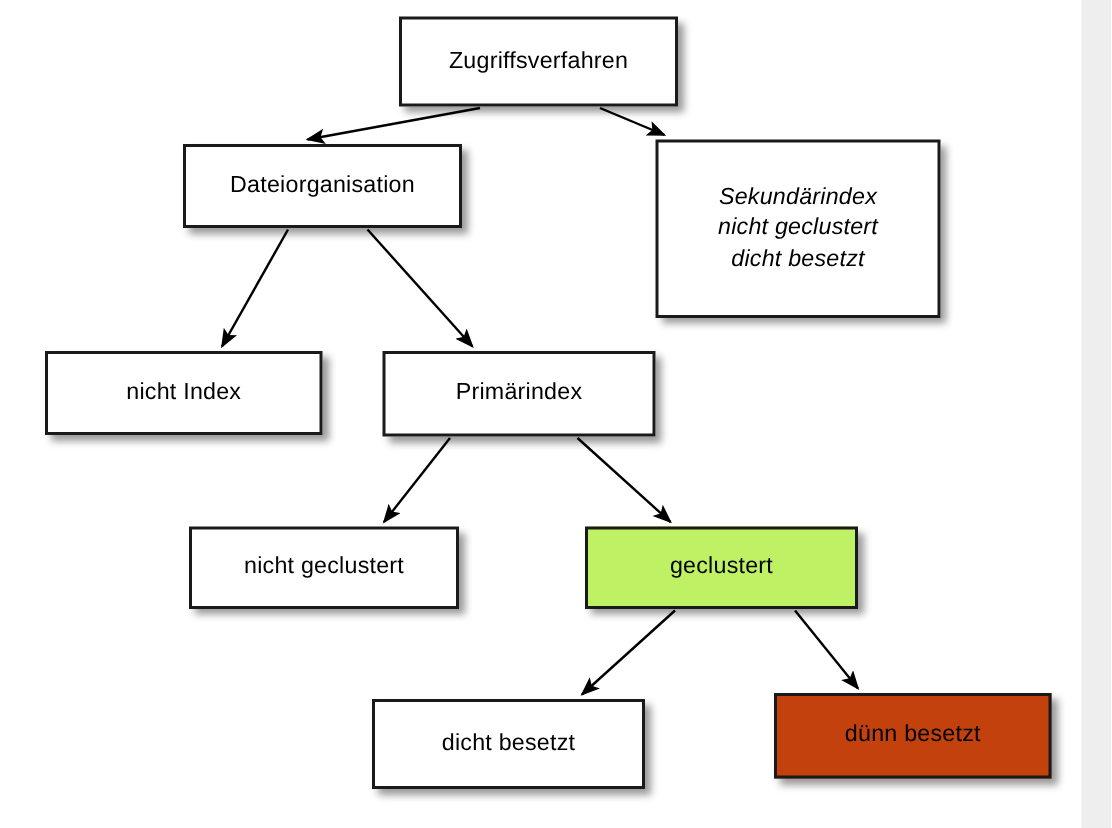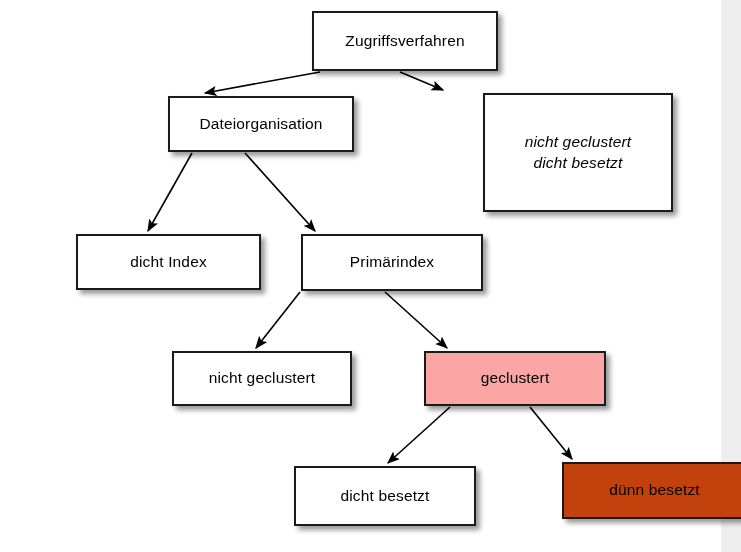--- a/index.html
+++ b/index.html
@@ -38,21 +38,20 @@
     box-shadow: 4px 4px 5px rgba(0,0,0,0.40);
     display: flex;
     align-items: center;
     justify-content: center;
     text-align: center;
     color: #000000;
     font-size: 15.5px;
     line-height: 1.33;
     letter-spacing: 0.15px;
     z-index: 2;
-    margin-left: 46px;
   }
   .node .lines {
     width: 100%;
     padding: 0 4px;
   }
   .node .line-italic {
     font-style: italic;
   }
 </style>
 </head>
@@ -86,40 +85,41 @@
           <div>Zugriffsverfahren</div>
         </div>
       </div>
       <div class="node" style="left: 122px; top: 96px; width: 186px; height: 56px; background: rgb(255, 255, 255); border-color: rgb(26, 26, 26); color: rgb(0, 0, 0); justify-content: flex-end;">
         <div class="lines">
           <div>Dateiorganisation</div>
         </div>
       </div>
       <div class="node" style="left: 437px; top: 93px; width: 190px; height: 119px; background: rgb(255, 255, 255); border-color: rgb(26, 26, 26); color: rgb(0, 0, 0);">
         <div class="lines">
+          <div class="line-italic">Sekundärindex</div>
           <div class="line-italic">nicht geclustert</div>
           <div class="line-italic">dicht besetzt</div>
         </div>
       </div>
       <div class="node" style="left: 30px; top: 234px; width: 185px; height: 56px; background: rgb(255, 255, 255); border-color: rgb(26, 26, 26); color: rgb(0, 0, 0);">
         <div class="lines">
-          <div>dicht Index</div>
+          <div>nicht Index</div>
         </div>
       </div>
       <div class="node" style="left: 255px; top: 234px; width: 182px; height: 57px; background: rgb(255, 255, 255); border-color: rgb(26, 26, 26); color: rgb(0, 0, 0); align-items: center;">
         <div class="lines">
           <div>Primärindex</div>
         </div>
       </div>
       <div class="node" style="left: 126px; top: 351px; width: 180px; height: 55px; background: rgb(255, 255, 255); border-color: rgb(26, 26, 26); color: rgb(0, 0, 0);">
         <div class="lines">
           <div>nicht geclustert</div>
         </div>
       </div>
-      <div class="node" style="left: 378px; top: 351px; width: 182px; height: 55px; background: #fca5a5; border-color: rgb(26, 26, 26); color: rgb(0, 0, 0);">
+      <div class="node" style="left: 390px; top: 351px; width: 182px; height: 55px; background: #bef264; border-color: rgb(26, 26, 26); color: rgb(0, 0, 0);">
         <div class="lines">
           <div>geclustert</div>
         </div>
       </div>
       <div class="node" style="left: 248px; top: 466px; width: 182px; height: 60px; background: rgb(255, 255, 255); border-color: rgb(26, 26, 26); color: rgb(0, 0, 0);">
         <div class="lines">
           <div>dicht besetzt</div>
         </div>
       </div>
       <div class="node" style="left: 516px; top: 462px; width: 185px; height: 57px; background: #c2410c; border-color: rgb(26, 26, 26); color: rgb(0, 0, 0);">

